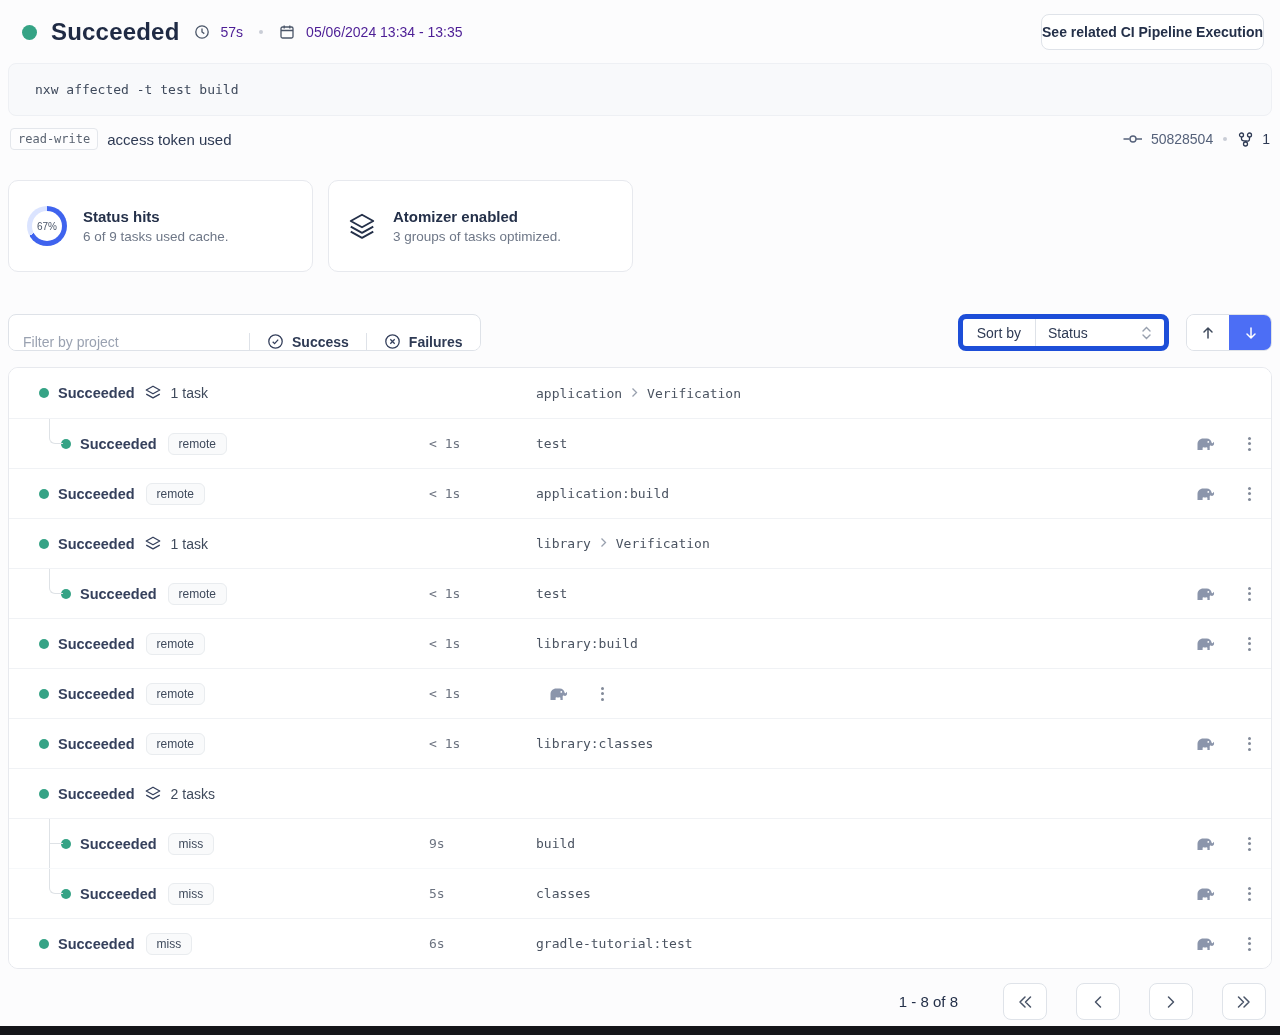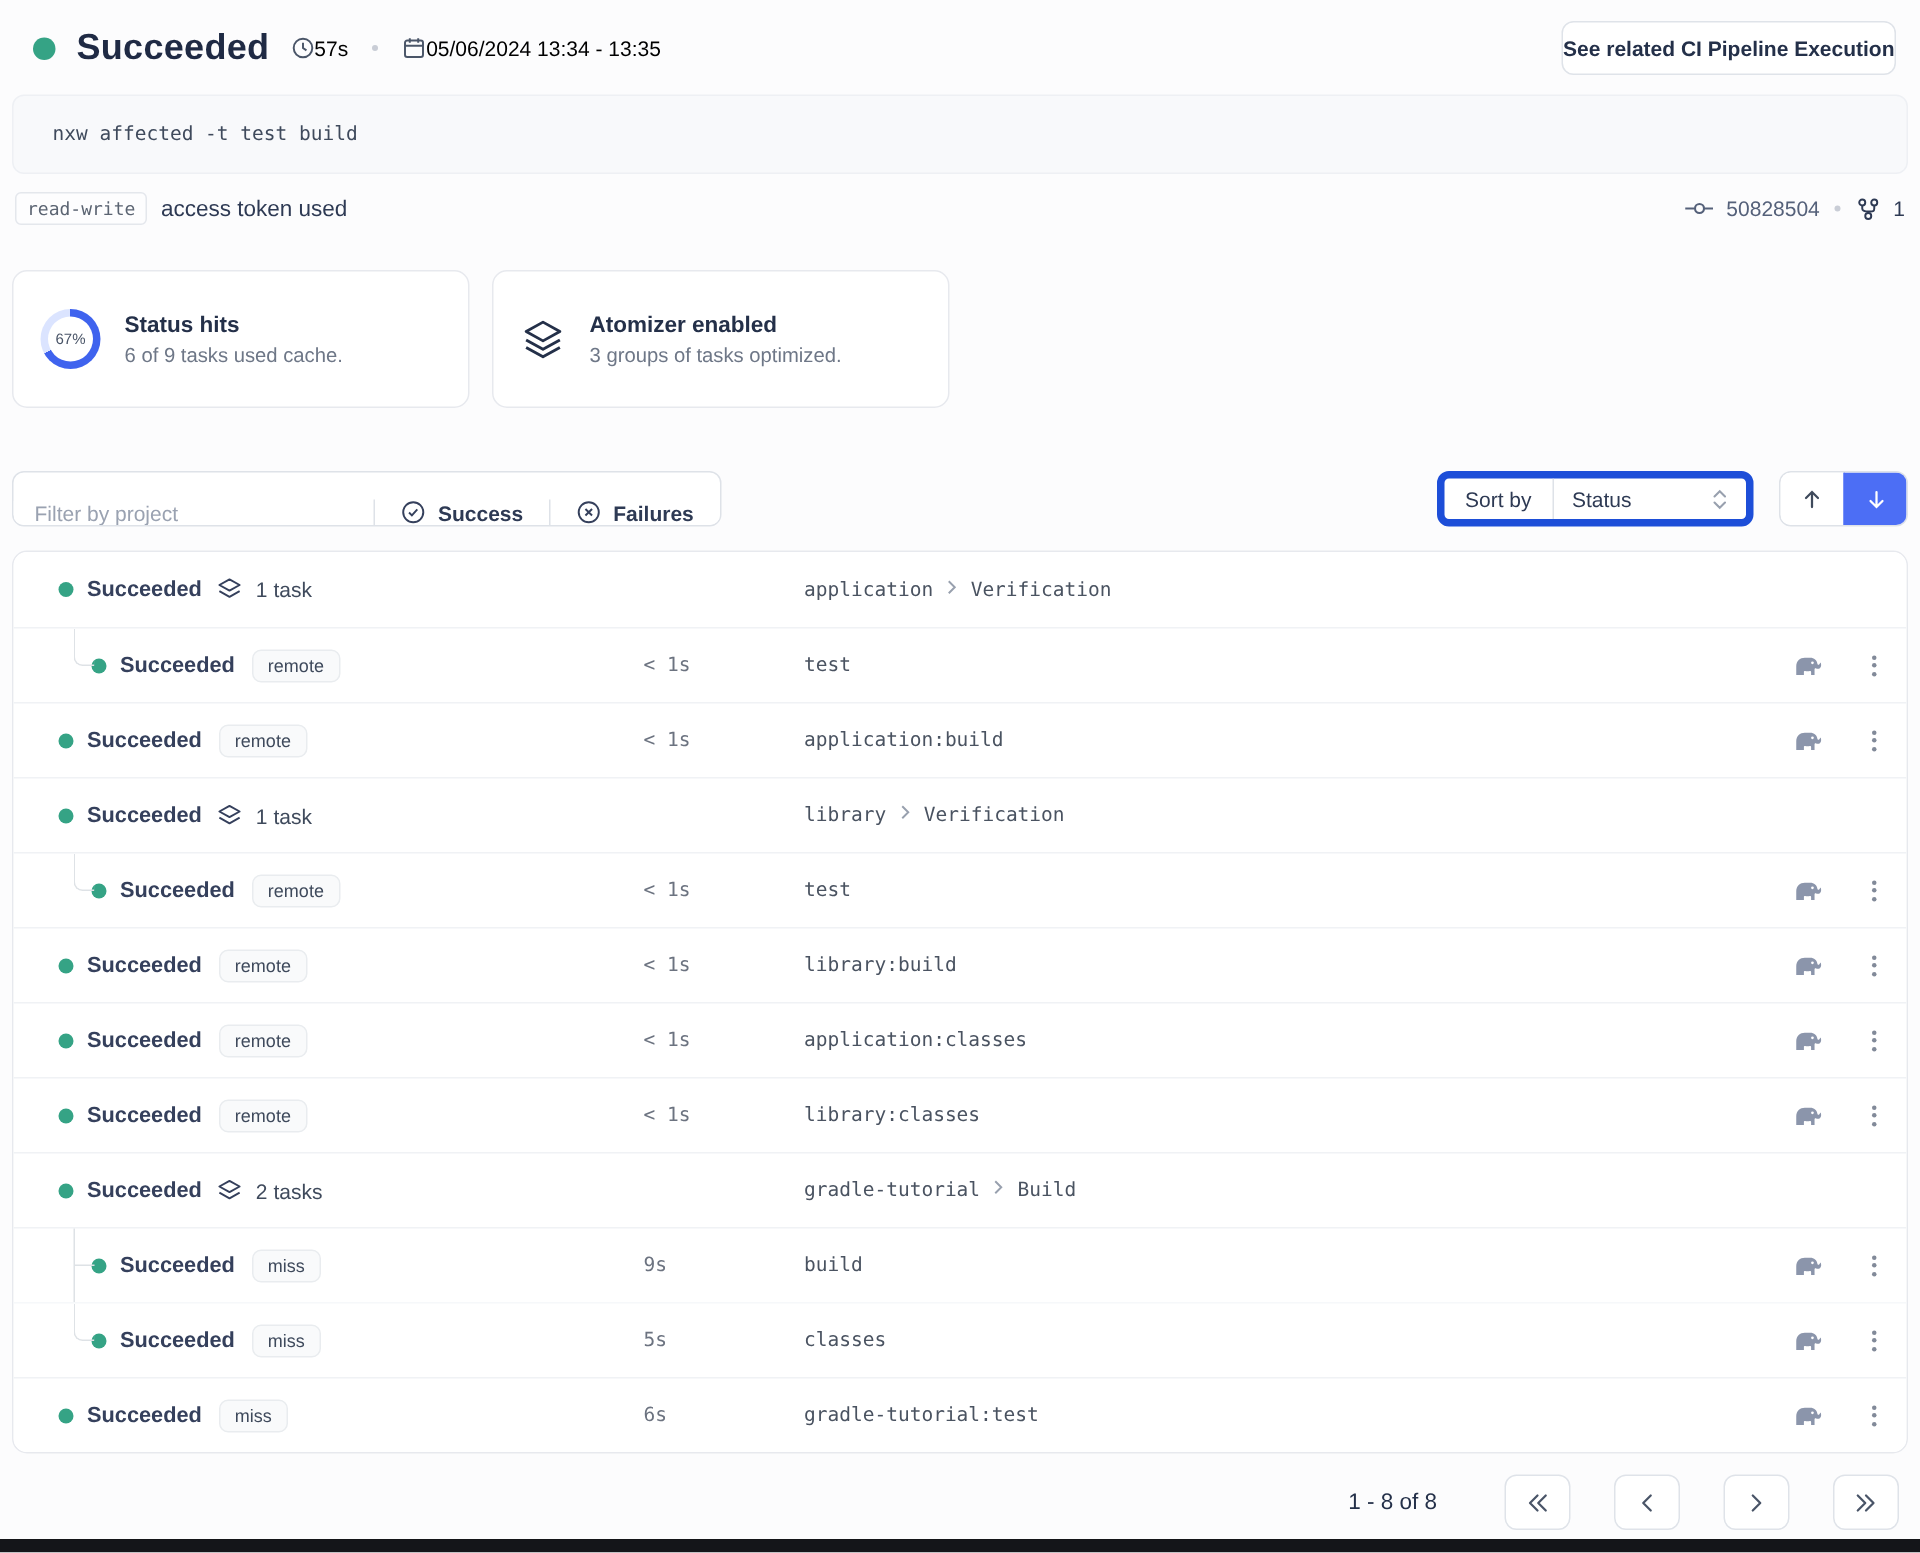--- a/index.html
+++ b/index.html
@@ -10,21 +10,21 @@
     font-family:"Liberation Sans", sans-serif;
     color:#2e3a54;
   }
   .mono { font-family:"DejaVu Sans Mono", monospace; }
 
   
   .topbar { display:flex; align-items:center; justify-content:space-between; padding:14px 16px 0 22px; }
   .topbar-left { display:flex; align-items:center; gap:14px; }
   .big-dot { width:15px; height:15px; border-radius:50%; background:#35a385; }
   .run-title { font-size:24px; font-weight:700; color:#1f2a44; letter-spacing:.2px; }
-  .meta { display:flex; align-items:flex-end; gap:0; font-size:14px; color:#000000; }
+  .meta { display:flex; align-items:flex-end; gap:11px; font-size:14px; color:#4c1d95; }
   .meta svg { stroke:#4a5568; }
   .sep-dot { width:4px; height:4px; border-radius:50%; background:#c9cdd6; margin:0 2px; }
   .cta-btn {
     background:#fff; border:1px solid #dfe3e9; border-radius:8px;
     padding:9px 0; font-size:14px; font-weight:700; color:#243049; cursor:pointer;
   }
 
   
   .command-card {
     margin:13px 8px 0; background:#f8f9fb; border:1px solid #eef0f4; border-radius:8px;
@@ -379,23 +379,20 @@
       </div>
   </div>
 
   <div class="row">
     <div class="col-status">
       <span class="dot"></span>
       <span class="row-status">Succeeded</span>
       <span class="task-badge">remote</span>
     </div>
     <div class="col-duration mono">&lt; 1s</div>
-    <div class="col-name mono">
-        <span>application:classes</span>
-      </div>
     <div class="col-gradle">
         <svg width="20" height="14" viewBox="0 0 20 14" fill="#8b95ab">
           <path d="M2.5 13V7.2C2.5 3.8 5 1.5 8.2 1.5h3.6c2.6 0 4.5 1.7 4.8 4 .1.8.9 1 1.3.4l.8-1.2c.4.6.8 2.5-.3 3.6-.7.7-1.8.8-2.6.3-.5-.3-1.1 0-1.1.6V13h-2.3v-2.1c0-.4-.4-.7-.8-.6-1 .3-2.2.3-3.2 0-.4-.1-.8.2-.8.6V13H2.5z"></path>
           <circle cx="13.3" cy="4.9" r=".9" fill="#fff"></circle>
         </svg>
       </div>
     <div class="col-kebab">
         <span class="kebab">
           <i></i>
           <i></i>
@@ -433,27 +430,20 @@
     <div class="col-status">
       <span class="dot"></span>
       <span class="row-status">Succeeded</span>
       <svg width="18" height="18" viewBox="0 0 24 24" fill="none" stroke="#35405c" stroke-width="1.7" stroke-linejoin="round">
           <path d="M12 3l9 5-9 5-9-5 9-5z"></path>
           <path d="M3 13.5l9 5 9-5"></path>
         </svg>
       <span class="count-label">2 tasks</span>
     </div>
     <div class="col-duration"></div>
-    <div class="col-name mono">
-      <span>gradle-tutorial</span>
-      <span class="crumb-sep"><svg width="9" height="11" viewBox="0 0 9 11" fill="none" stroke-width="1.3">
-            <path d="M2.5 1.5l4 4-4 4"></path>
-          </svg></span>
-      <span>Build</span>
-    </div>
     <div class="col-gradle"></div>
       <div class="col-kebab"></div>
   </div>
 
   <div class="row child">
     <span class="tree-vfull"></span>
     <span class="tree-stub"></span>
     <div class="col-status">
       <span class="dot"></span>
       <span class="row-status">Succeeded</span>

